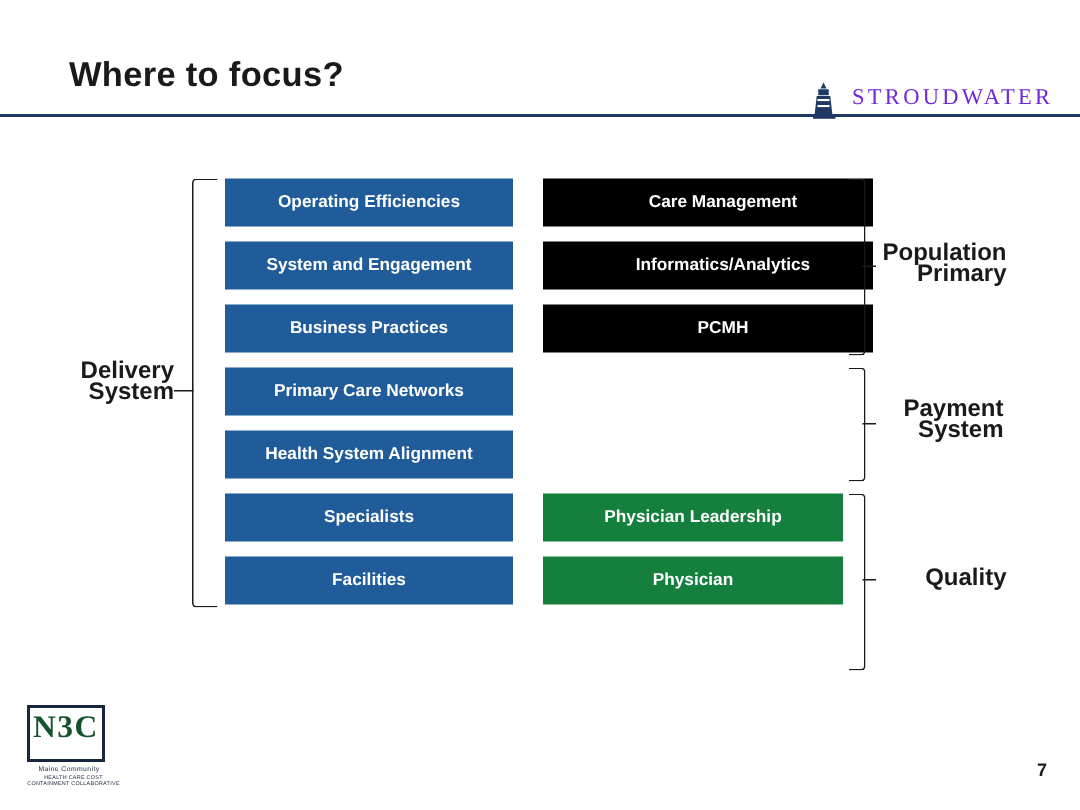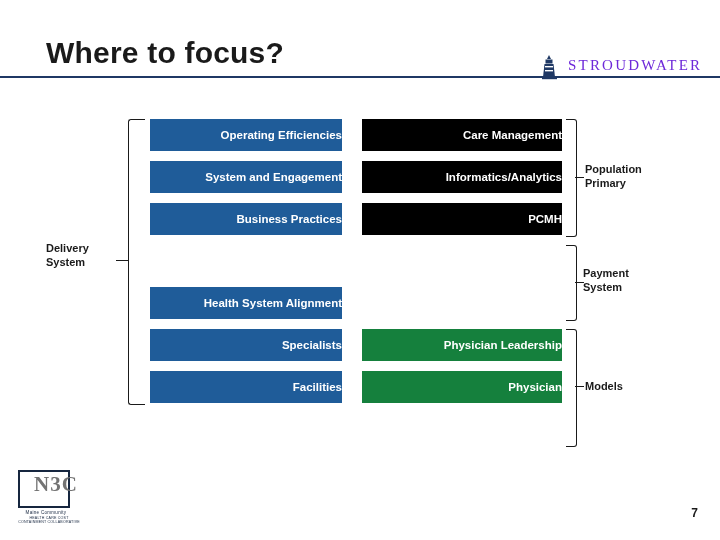--- a/index.html
+++ b/index.html
@@ -18,21 +18,21 @@
     position: absolute;
     left: 0; top: 0;
     width: 720px;
     height: 540px;
   }
   
   .title {
     position: absolute;
     left: 46px;
     top: 36px;
-    font-size: 30px;
+    font-size: 23px;
     font-weight: bold;
     color: #1a1a1a;
     letter-spacing: 0.2px;
   }
   .title-rule {
     position: absolute;
     left: 0;
     top: 76px;
     width: 720px;
     height: 2px;
@@ -59,41 +59,41 @@
   .sw-mark {
     position: absolute;
     left: 6px;
     top: 0px;
   }
   
   .box {
     position: absolute;
     height: 32px;
     line-height: 32px;
-    text-align: right;
+    text-align: center;
     font-size: 11.5px;
     font-weight: bold;
     color: #ffffff;
     white-space: nowrap;
   }
   .col-left { left: 150px; width: 192px; }
   .col-right { left: 362px; width: 200px; }
 
   .blue   { background: #1f5c99; }
-  .black  { background: #000000; }
+  .black  { background: #000000; padding-left: 20px; }
   .orange { background: #e8751a; }
   .gray   { background: #15803d; }
 
   
   .side-label {
     position: absolute;
-    font-size: 11px;
+    font-size: 16px;
     font-weight: bold;
     color: #1a1a1a;
-    text-align: left;
+    text-align: right;
     line-height: 14px;
   }
   
   .bracket {
     position: absolute;
     border-color: #1a1a1a;
     border-style: solid;
   }
   .bracket-left {
     border-width: 1px 0 1px 1px;
@@ -127,23 +127,22 @@
   }
   .n3c-text {
     position: absolute;
     left: 0;
     top: 2px;
     width: 52px;
     text-align: center;
     font-family: "Liberation Serif", serif;
     font-size: 21px;
     font-weight: bold;
-    color: #737373;
+    color: #14532d;
     letter-spacing: 1px;
-    margin-left: 12px;
   }
   .n3c-sub1 {
     position: absolute;
     left: 0;
     top: 40px;
     width: 56px;
     text-align: center;
     font-size: 4.5px;
     color: #16263f;
     letter-spacing: 0.3px;
@@ -186,20 +185,21 @@
         <rect x="7" y="12" width="8" height="1.4" fill="#ffffff"></rect>
         <rect x="7" y="16" width="8" height="1.4" fill="#ffffff"></rect>
       </svg>
     </span>
     <span class="sw-word">STROUDWATER</span>
   </div>
 
   <div class="box col-left blue" style="top:119px">Operating Efficiencies</div>
   <div class="box col-left blue" style="top:161px">System and Engagement</div>
   <div class="box col-left blue" style="top:203px">Business Practices</div>
+  <div class="box col-left blue" style="top:245px">Primary Care Networks</div>
   <div class="box col-left blue" style="top:287px">Health System Alignment</div>
   <div class="box col-left blue" style="top:329px">Specialists</div>
   <div class="box col-left blue" style="top:371px">Facilities</div>
 
   <div class="box col-right black" style="top:119px">Care Management</div>
   <div class="box col-right black" style="top:161px">Informatics/Analytics</div>
   <div class="box col-right black" style="top:203px">PCMH</div>
   <div class="box col-right gray" style="top:329px">Physician Leadership</div>
   <div class="box col-right gray" style="top:371px">Physician</div>
 
@@ -219,21 +219,21 @@
 
   <div class="bracket bracket-right" style="left:566px; top:245px; width:10px; height:74px;"></div>
   <div class="tick" style="left:575px; top:282px; width:9px;"></div>
   <div class="side-label" style="left:583px; top:266px; width:86px;">
     <div>Payment</div>
     <div>System</div>
   </div>
 
   <div class="bracket bracket-right" style="left:566px; top:329px; width:10px; height:116px;"></div>
   <div class="tick" style="left:575px; top:386px; width:9px;"></div>
-  <div class="side-label" style="left:585px; top:379px; width:86px;">Models</div>
+  <div class="side-label" style="left:585px; top:379px; width:86px;">Quality</div>
 
   <div class="n3c">
     <div class="n3c-box"></div>
     <div class="n3c-text">N3C</div>
     <div class="n3c-sub1">Maine Community</div>
     <div class="n3c-sub2">HEALTH CARE COST CONTAINMENT COLLABORATIVE</div>
   </div>
 
   <div class="page-num">7</div>
 

